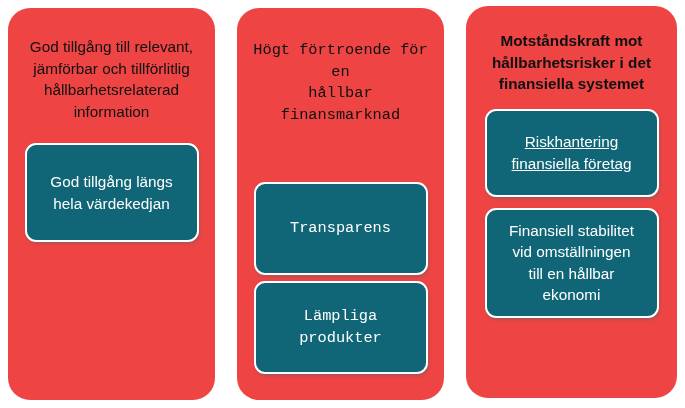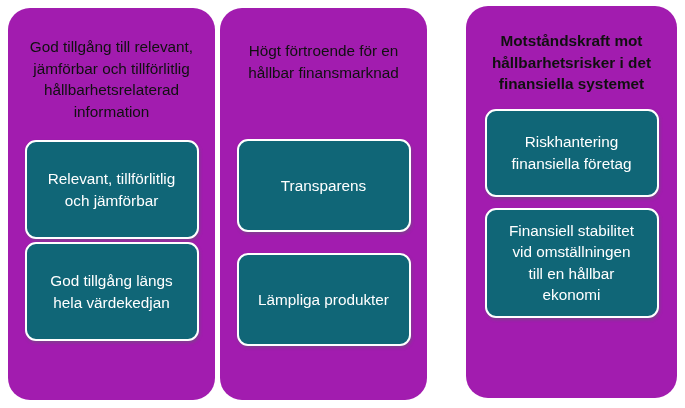--- a/index.html
+++ b/index.html
@@ -15,29 +15,29 @@
   }
   .diagram {
     position: relative;
     width: 685px;
     height: 408px;
     display: flex;
     box-sizing: border-box;
   }
   .panel {
     position: absolute;
-    background: #a21caf;
+    background: #ef4444;
     border-radius: 22px;
     box-sizing: border-box;
     display: flex;
     flex-direction: column;
     align-items: center;
   }
   .panel-1 { left: 8px;   top: 8px;  width: 207px; height: 392px; }
-  .panel-2 { left: 220px; top: 8px;  width: 207px; height: 392px; }
+  .panel-2 { left: 237px; top: 8px;  width: 207px; height: 392px; font-family: Liberation Mono, monospace; }
   .panel-3 { left: 466px; top: 6px;  width: 211px; height: 392px; }
 
   .panel-title {
     color: #101010;
     font-size: 15.3px;
     line-height: 21.5px;
     text-align: center;
     font-weight: 400;
     width: 100%;
     box-sizing: border-box;
@@ -74,40 +74,38 @@
   }
 
   
   .panel-1 .boxes { margin-top: 18px; }
   .panel-1 .box-0 { width: 174px; height: 99px; }
   .panel-1 .box-1 { width: 174px; height: 99px; margin-top: 3px; }
 
   
   .panel-2 .boxes { margin-top: 56px; justify-content: flex-end; }
   .panel-2 .box-0 { width: 174px; height: 93px; }
-  .panel-2 .box-1 { width: 174px; height: 93px; margin-top: 21px; }
+  .panel-2 .box-1 { width: 174px; height: 93px; margin-top: 6px; }
 
   
   .panel-3 .boxes { margin-top: 14px; }
-  .panel-3 .box-0 { width: 174px; height: 88px; }
+  .panel-3 .box-0 { width: 174px; height: 88px; text-decoration: underline; }
   .panel-3 .box-1 { width: 174px; height: 110px; margin-top: 11px; }
 </style>
 </head>
 <body>
 
 <div class="diagram">
 
   <div class="panel panel-1">
     <div class="panel-title">God tillgång till relevant,
 jämförbar och tillförlitlig
 hållbarhetsrelaterad
 information</div>
     <div class="boxes">
-      <div class="box box-0">Relevant, tillförlitlig
-och jämförbar</div>
       <div class="box box-1">God tillgång längs
 hela värdekedjan</div>
     </div>
   </div>
 
   <div class="panel panel-2">
     <div class="panel-title">Högt förtroende för en
 hållbar finansmarknad</div>
     <div class="boxes">
       <div class="box box-0">Transparens</div>

